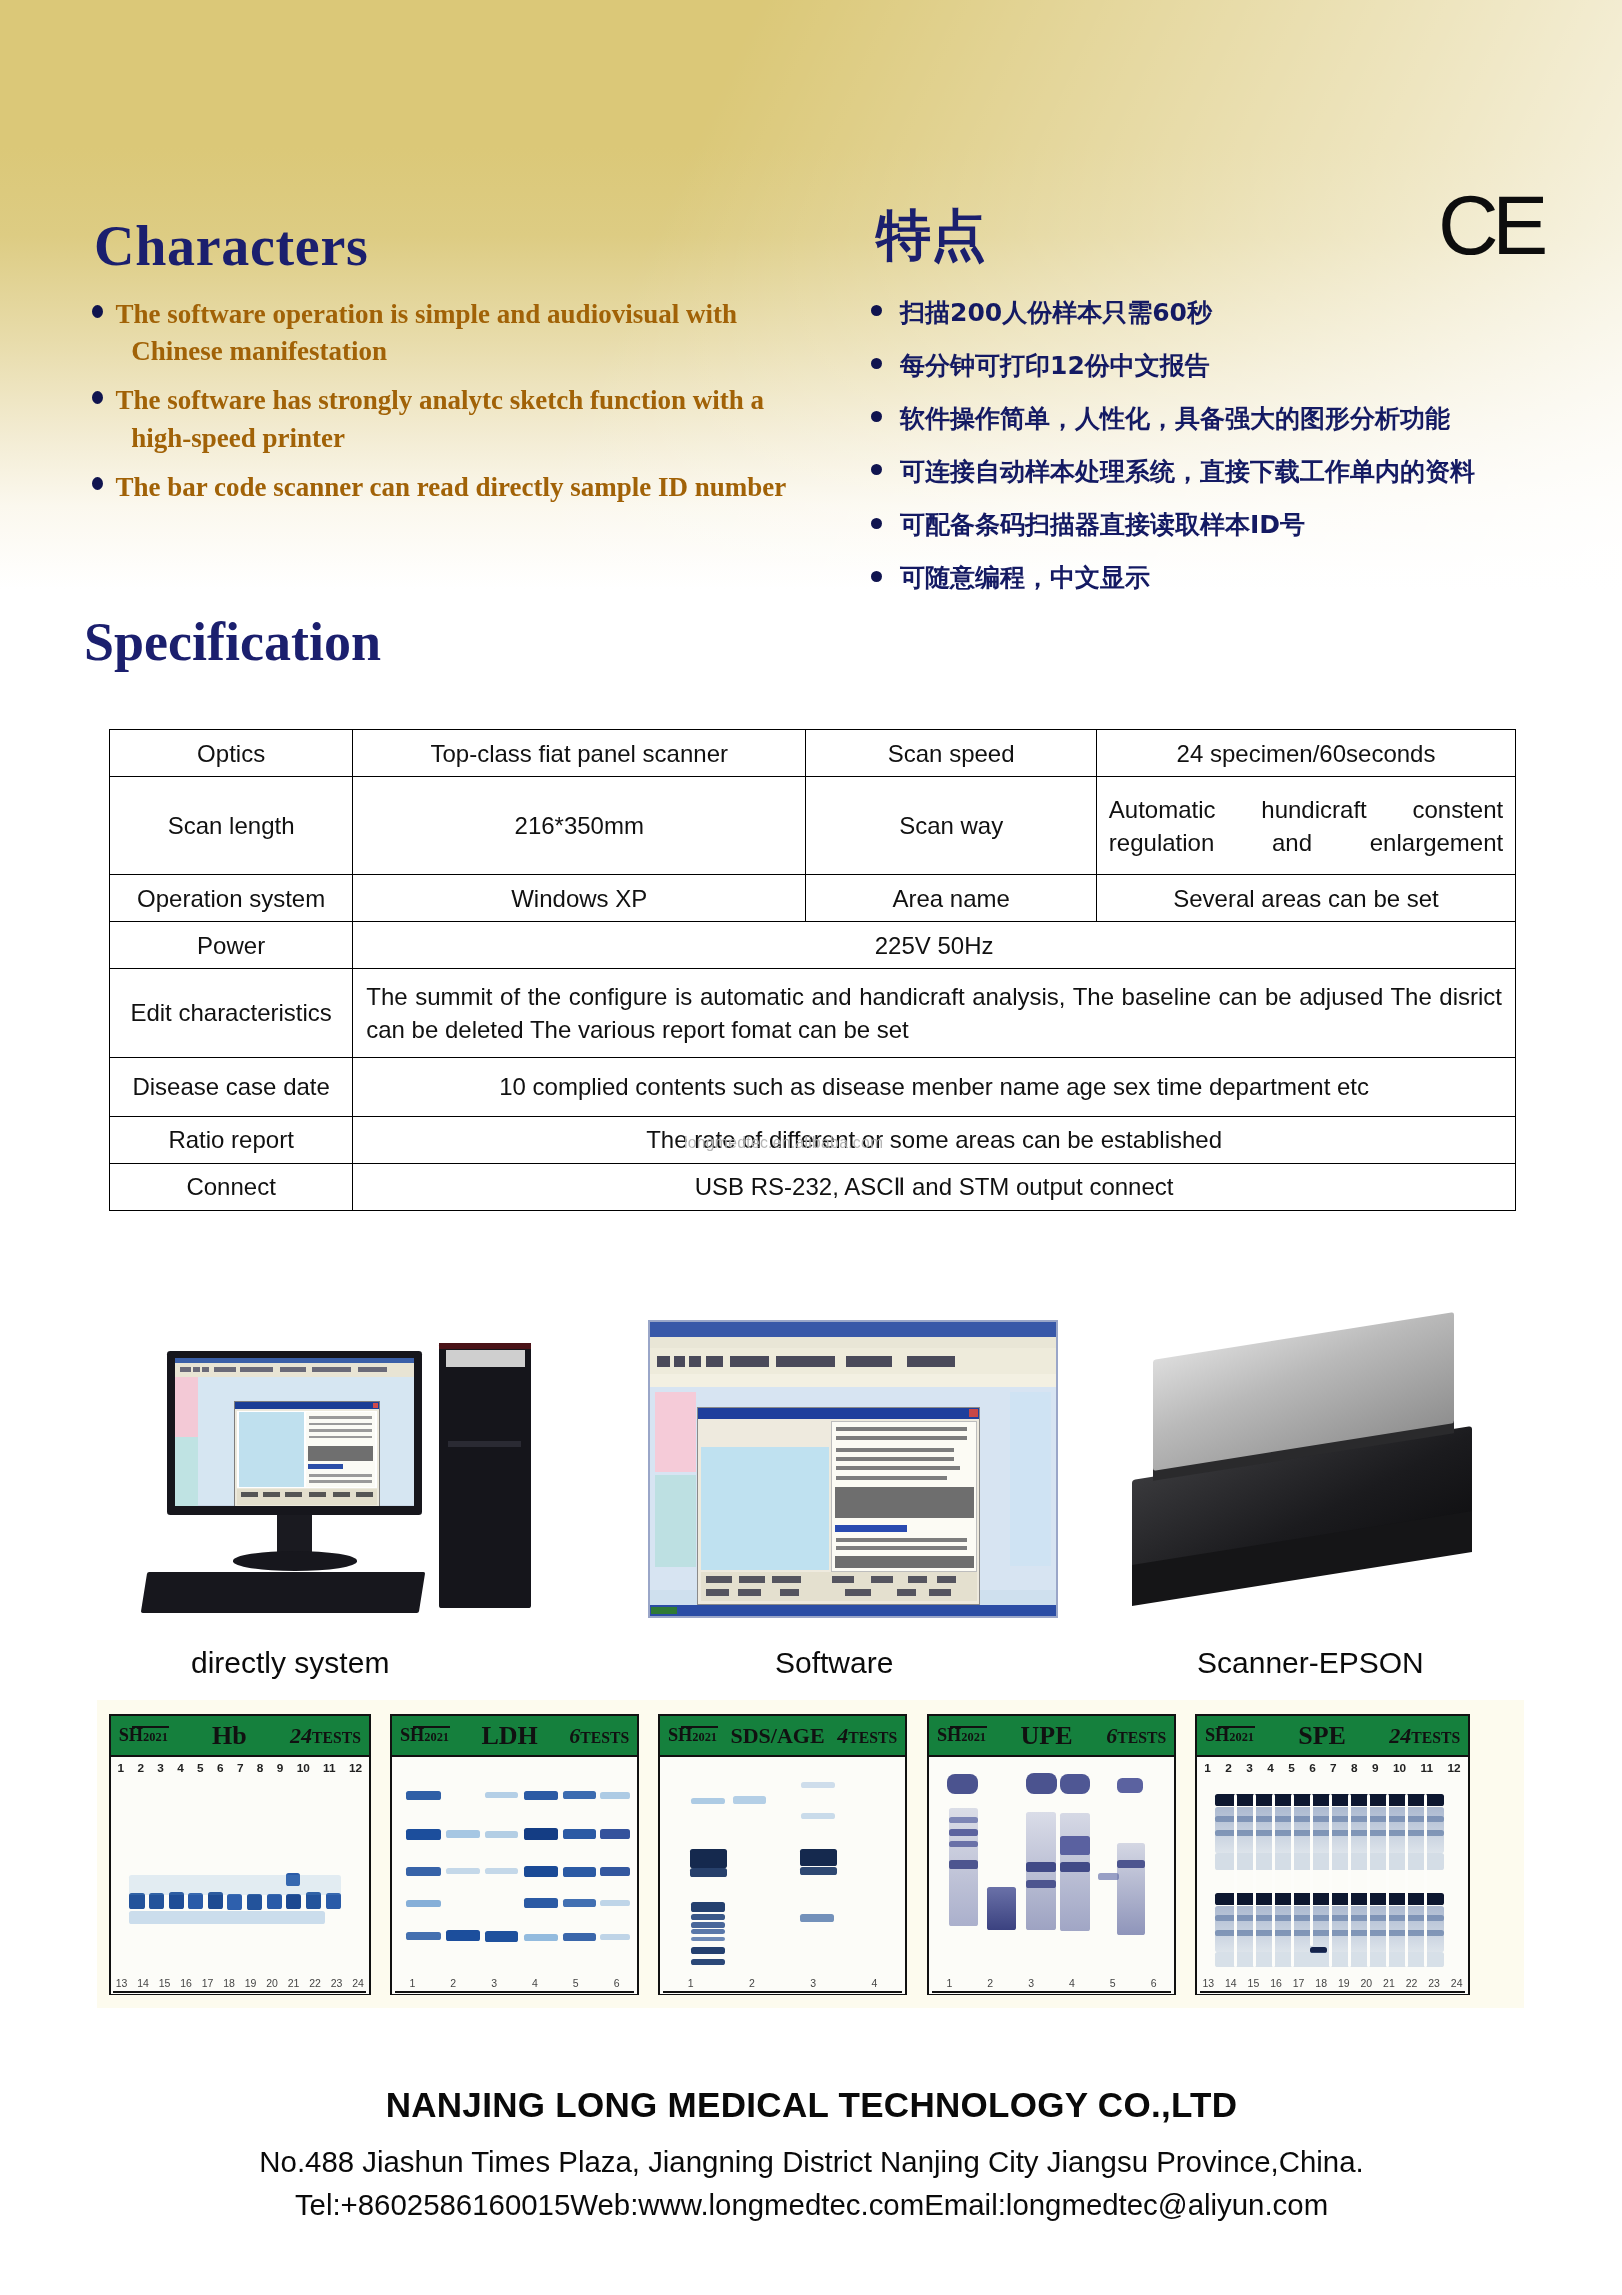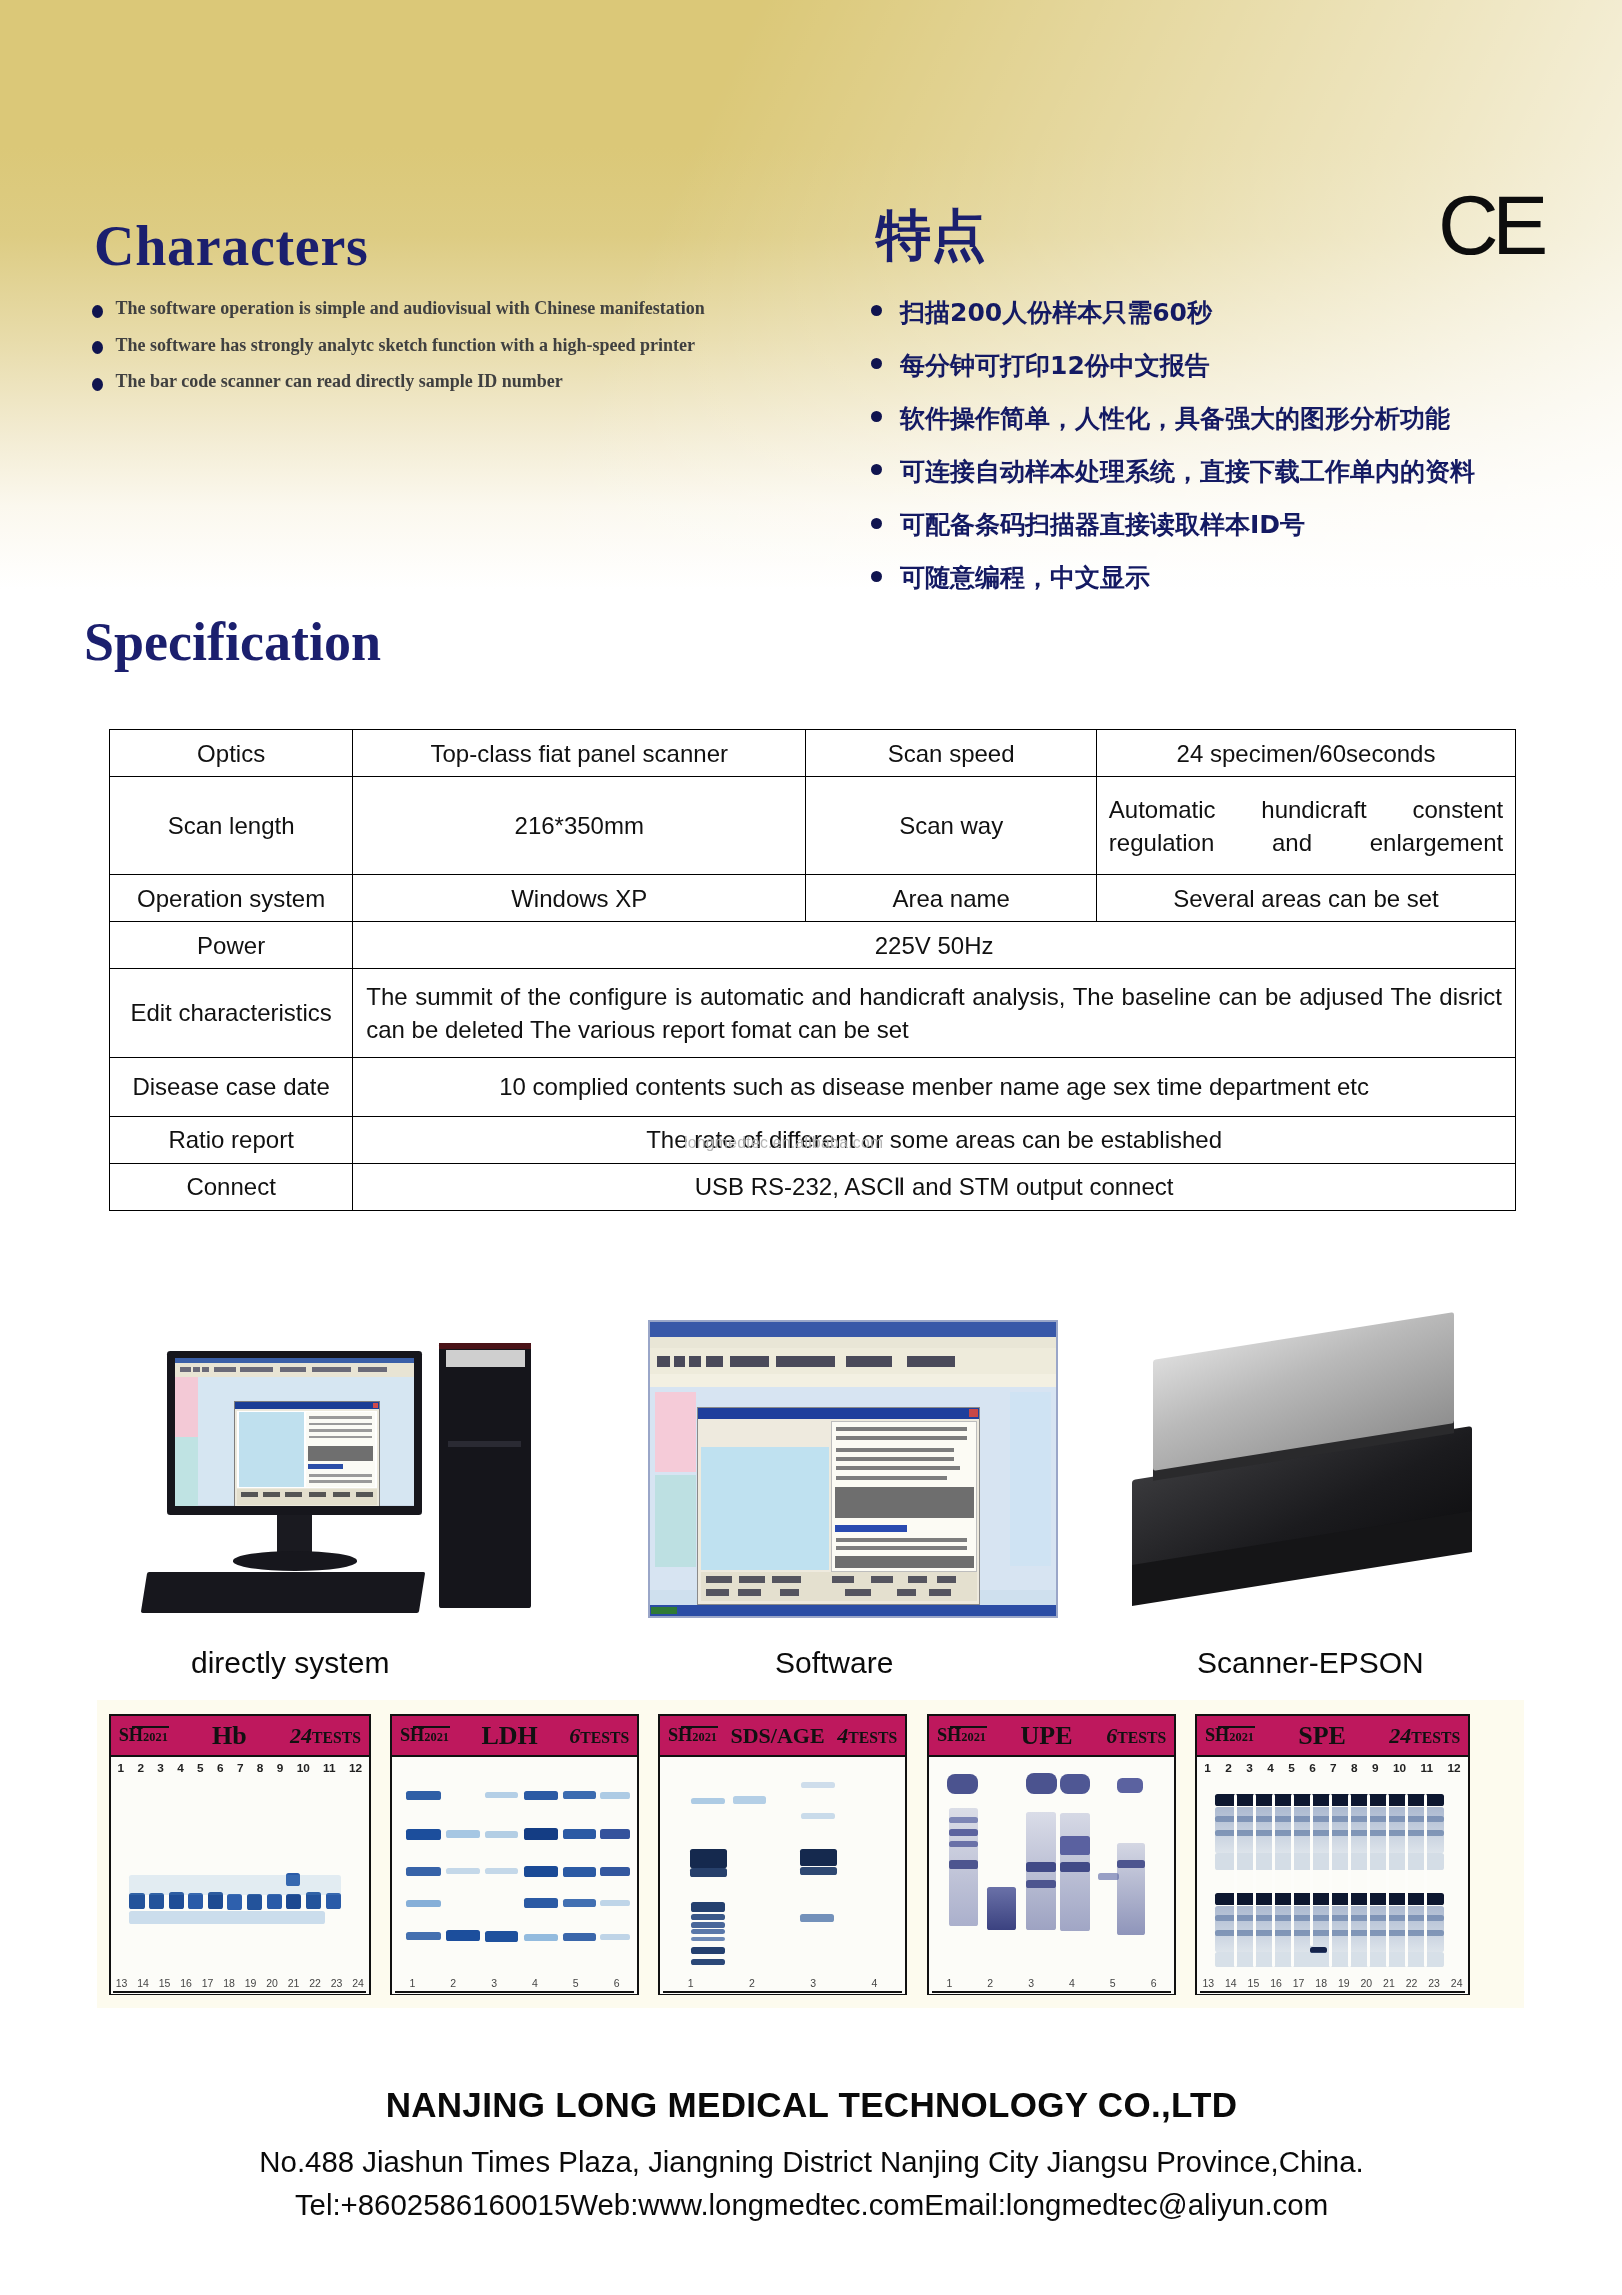--- a/index.html
+++ b/index.html
@@ -51,21 +51,21 @@
     line-height:1;
   }
 
   
   .en-list{
     position:absolute;left:92px;top:296px;width:733px;
   }
   .en-item{
     position:relative;
     font-family:"Liberation Serif", serif;
-    font-size:18px;color:#404040;font-weight:600;
+    font-size:27px;color:#a16207;font-weight:600;
     line-height:1.38;
     margin-bottom:11.8px;
     padding-left:23.6px;
   }
   .en-item .dot{
     position:absolute;left:0;top:8.5px;
     width:11px;height:13px;border-radius:50%;
     background:#10144f;
   }
   .en-item .cont{ display:block; padding-left:15.7px; text-indent:-15.7px;}
@@ -194,21 +194,21 @@
   .cap-2{left:775px;}
   .cap-3{left:1197px;}
 
   
   .gel-band{
     position:absolute;left:97px;top:1700px;width:1427px;height:308px;
     background:#fdfbee;
   }
   .gel{
     position:absolute;top:14.4px;height:281px;
-    background:#be185d;border:2px solid #111;
+    background:#15803d;border:2px solid #111;
     box-sizing:border-box;
   }
   .gel-hd{
     position:relative;height:41px;border-bottom:2.6px solid #111;
     display:flex;align-items:center;justify-content:space-between;
     padding:0 7.9px;box-sizing:border-box;
   }
   .gel-sh{font-family:"Liberation Serif", serif;font-weight:700;font-size:18.3px;color:#111;white-space:nowrap;}
   .gel-sh .yr{font-size:12.4px;}
   .gel-sh .bar{display:block;height:2px;background:#111;width:37px;margin-bottom:-3.3px;margin-left:13px;}

